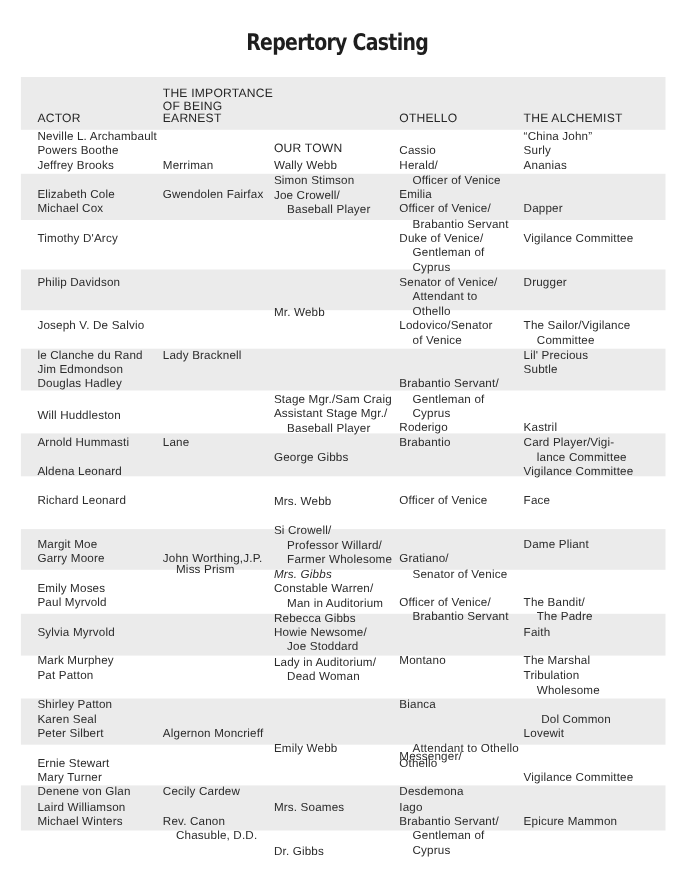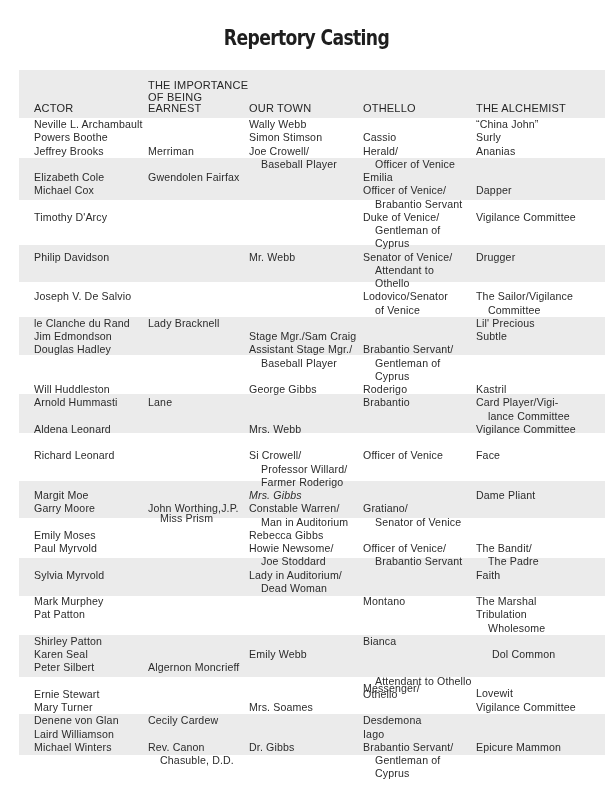--- a/index.html
+++ b/index.html
@@ -10,21 +10,21 @@
   .title {
     position: absolute; left: 0; width: 613px; top: 26px; text-align: center;
     font-family: "DejaVu Sans", sans-serif; font-weight: bold; font-size: 21px;
     letter-spacing: -0.8px; color: #1e1e1e; transform: scaleX(0.82); transform-origin: center;
   }
   .band { position: absolute; left: 19px; width: 586px; background: #ebebeb; }
   .hdr { position: absolute; font-size: 11px; color: #262626; white-space: nowrap; line-height: 12px; letter-spacing: 0.2px;}
   .cell { position: absolute; font-size: 10.6px; white-space: nowrap; line-height: 13px; color: #2b2b2b; letter-spacing: 0.15px; }
   .c0 { left: 34px; }
   .c1 { left: 148px; }
-  .c2 { left: 249px; }
+  .c2 { left: 249px; margin-top: 27px; }
   .c3 { left: 363px; }
   .c4 { left: 476px; }
   .ind { padding-left: 12px; }
 </style>
 </head>
 <body>
 
 <div class="title">Repertory Casting</div>
 
 <div id="bands">
@@ -92,38 +92,38 @@
     <div class="cell c4" style="top: 316.75px;">Lil' Precious</div>
     <div class="cell c0" style="top: 330px;">Jim Edmondson</div>
     <div class="cell c2" style="top: 330px;">Stage Mgr./Sam Craig</div>
     <div class="cell c4" style="top: 330px;">Subtle</div>
     <div class="cell c0" style="top: 343.25px;">Douglas Hadley</div>
     <div class="cell c2" style="top: 343.25px;">Assistant Stage Mgr./</div>
     <div class="cell c3" style="top: 343.25px;">Brabantio Servant/</div>
     <div class="cell c2 ind" style="top: 356.5px;">Baseball Player</div>
     <div class="cell c3 ind" style="top: 356.5px;">Gentleman of</div>
     <div class="cell c3 ind" style="top: 369.75px;">Cyprus</div>
-    <div class="cell c0" style="top: 383px;">Will Huddleston</div>
+    <div class="cell c0" style="top: 372px;">Will Huddleston</div>
     <div class="cell c2" style="top: 383px;">George Gibbs</div>
     <div class="cell c3" style="top: 383px;">Roderigo</div>
     <div class="cell c4" style="top: 383px;">Kastril</div>
     <div class="cell c0" style="top: 396.25px;">Arnold Hummasti</div>
     <div class="cell c1" style="top: 396.25px;">Lane</div>
     <div class="cell c3" style="top: 396.25px;">Brabantio</div>
     <div class="cell c4" style="top: 396.25px;">Card Player/Vigi-</div>
     <div class="cell c4 ind" style="top: 409.5px;">lance Committee</div>
     <div class="cell c0" style="top: 422.75px;">Aldena Leonard</div>
     <div class="cell c2" style="top: 422.75px;">Mrs. Webb</div>
     <div class="cell c4" style="top: 422.75px;">Vigilance Committee</div>
     <div class="cell c0" style="top: 449.25px;">Richard Leonard</div>
     <div class="cell c2" style="top: 449.25px;">Si Crowell/</div>
     <div class="cell c3" style="top: 449.25px;">Officer of Venice</div>
     <div class="cell c4" style="top: 449.25px;">Face</div>
     <div class="cell c2 ind" style="top: 462.5px;">Professor Willard/</div>
-    <div class="cell c2 ind" style="top: 475.75px;">Farmer Roderigo</div>
+    <div class="cell c2 ind" style="top: 475.75px;">Farmer Wholesome</div>
     <div class="cell c0" style="top: 489px;">Margit Moe</div>
     <div class="cell c1" style="top: 512px; margin-left: 12px;">Miss Prism</div>
     <div class="cell c2" style="top: 489px; font-style: italic;">Mrs. Gibbs</div>
     <div class="cell c4" style="top: 489px;">Dame Pliant</div>
     <div class="cell c0" style="top: 502.25px;">Garry Moore</div>
     <div class="cell c1" style="top: 502.25px;">John Worthing,J.P.</div>
     <div class="cell c2" style="top: 502.25px;">Constable Warren/</div>
     <div class="cell c3" style="top: 502.25px;">Gratiano/</div>
     <div class="cell c2 ind" style="top: 515.5px;">Man in Auditorium</div>
     <div class="cell c3 ind" style="top: 515.5px;">Senator of Venice</div>
@@ -150,21 +150,21 @@
     <div class="cell c3" style="top: 634.75px;">Bianca</div>
     <div class="cell c0" style="top: 648px;">Karen Seal</div>
     <div class="cell c2" style="top: 648px;">Emily Webb</div>
     <div class="cell c4" style="top: 648px; margin-left: 16px;">Dol Common</div>
     <div class="cell c0" style="top: 661.25px;">Peter Silbert</div>
     <div class="cell c1" style="top: 661.25px;">Algernon Moncrieff</div>
     <div class="cell c3" style="top: 661.25px; margin-top: 21px;">Messenger/</div>
     <div class="cell c3 ind" style="top: 674.5px;">Attendant to Othello</div>
     <div class="cell c0" style="top: 687.75px;">Ernie Stewart</div>
     <div class="cell c3" style="top: 687.75px;">Othello</div>
-    <div class="cell c4" style="top: 687px;">Lovewit</div>
+    <div class="cell c4" style="top: 661px;">Lovewit</div>
     <div class="cell c0" style="top: 701px;">Mary Turner</div>
     <div class="cell c2" style="top: 701px;">Mrs. Soames</div>
     <div class="cell c4" style="top: 701px;">Vigilance Committee</div>
     <div class="cell c0" style="top: 714.25px;">Denene von Glan</div>
     <div class="cell c1" style="top: 714.25px;">Cecily Cardew</div>
     <div class="cell c3" style="top: 714.25px;">Desdemona</div>
     <div class="cell c0" style="top: 727.5px;">Laird Williamson</div>
     <div class="cell c3" style="top: 727.5px;">Iago</div>
     <div class="cell c0" style="top: 740.75px;">Michael Winters</div>
     <div class="cell c1" style="top: 740.75px;">Rev. Canon</div>

